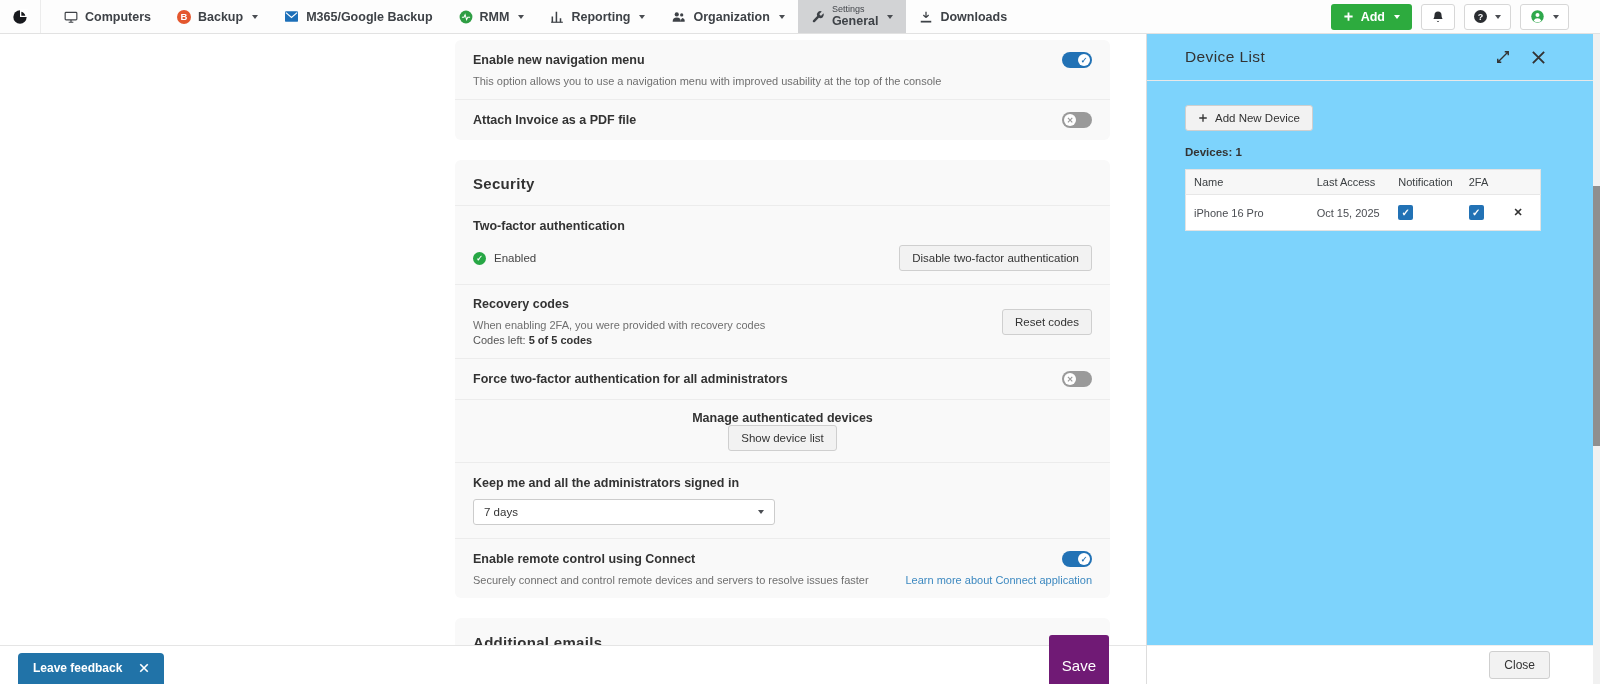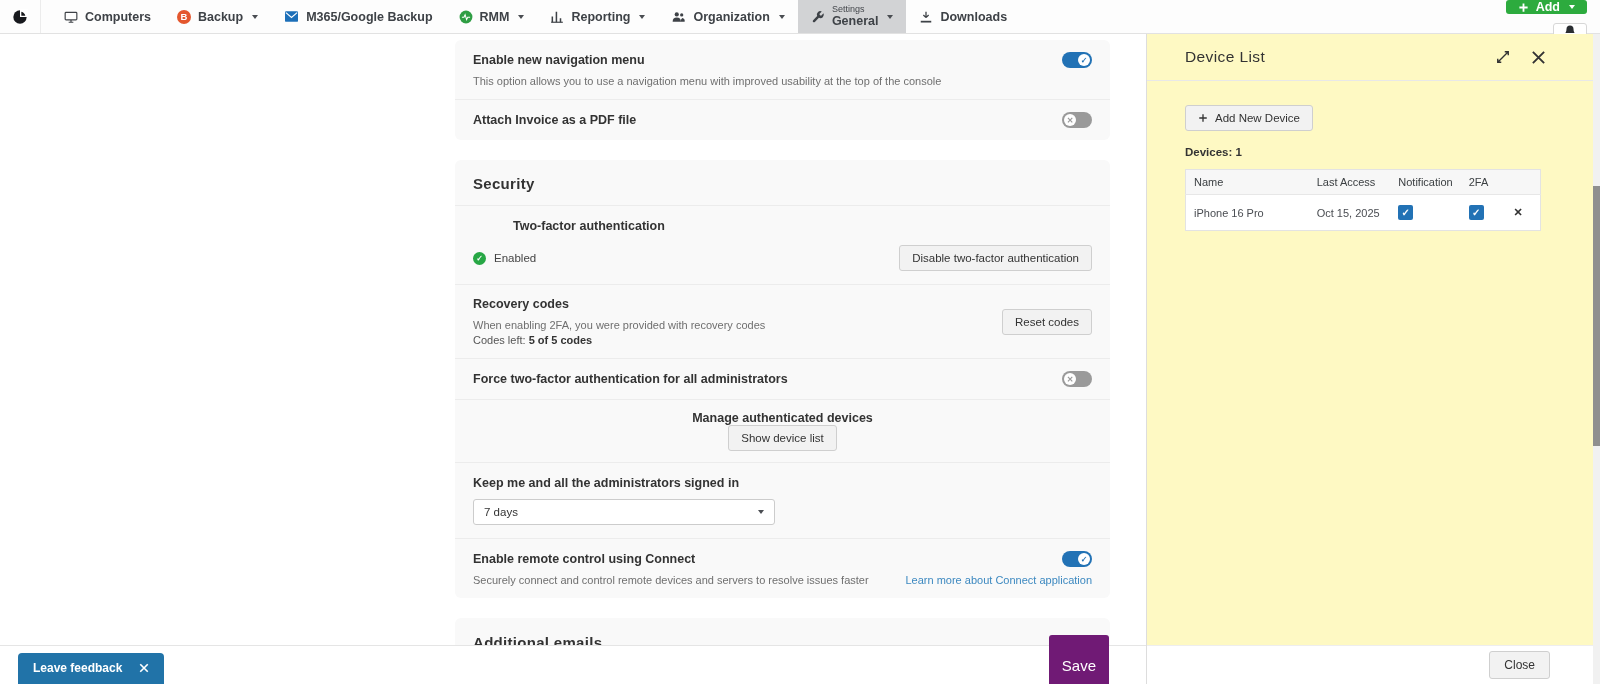--- a/index.html
+++ b/index.html
@@ -9,21 +9,21 @@
   
   .topnav { height:34px; background:#fdfdfd; border-bottom:1px solid #e2e2e2; display:flex; align-items:stretch; }
   .logo-box { width:41px; display:flex; align-items:center; justify-content:center; border-right:1px solid #ececec; }
   .nav-items { display:flex; align-items:stretch; margin-left:10px; }
   .nav-item { display:flex; align-items:center; gap:7px; padding:0 13px; font-size:12.5px; font-weight:700; color:#3e4247; cursor:pointer; white-space:nowrap; }
   .nav-item svg { flex:0 0 auto; }
   .nav-item.active { background:#d2d3d5;justify-content:center; }
   .nav-stack { display:flex; flex-direction:column; line-height:1.15; }
   .nav-stack .small { font-size:9px; font-weight:400; color:#44474c; }
   .caret { width:0; height:0; border-left:3.5px solid transparent; border-right:3.5px solid transparent; border-top:4px solid #4a4d52; margin-left:2px; }
-  .nav-right { margin-left:auto; display:flex; align-items:flex-end; gap:9px; padding-right:13px;flex-direction:column; }
+  .nav-right { margin-left:auto; display:flex; align-items:center; gap:9px; padding-right:31px; }
   .add-btn { background:#2dab3e; color:#fff; border:none; border-radius:3px; height:26px; padding:0 12px; font-size:12.5px; font-weight:700; display:flex; align-items:center; gap:7px; cursor:pointer; font-family:inherit; }
   .add-btn .caret { border-top-color:#fff; }
   .icon-btn { background:#fff; border:1px solid #d7d7d7; border-radius:3px; height:26px; padding:0 9px; display:flex; align-items:center; gap:6px; cursor:pointer; }
   .q-circle { width:13px; height:13px; border-radius:50%; background:#2a2d31; color:#fff; font-size:9px; font-weight:700; display:flex; align-items:center; justify-content:center; }
 
   
   .content { position:absolute; top:34px; left:0; right:0; bottom:0; display:flex; }
   .main-area { width:1147px; position:relative; border-right:1px solid #ddd; background:#fff; }
   .cards { position:absolute; left:455px; top:6px; width:655px; }
   .card { background:#f9f9f9; border-radius:6px; margin-bottom:20px; overflow:hidden; }
@@ -46,21 +46,21 @@
   .codes { font-size:11px; color:#555; margin-top:3px; }
   .codes b { color:#333; }
   .select { width:302px; height:26px; margin-top:9px; background:#fff; border:1px solid #ccc; border-radius:3px; padding:0 10px; font-size:11.5px; color:#333; display:flex; align-items:center; justify-content:space-between; cursor:pointer; }
   .link { font-size:11px; color:#3d89c0; cursor:pointer; text-decoration:none; }
 
   .main-footer { position:absolute; left:0; right:0; bottom:0; height:39px; background:#fff; border-top:1px solid #e5e5e5; display:flex; align-items:center; justify-content:flex-end; padding-right:37px; z-index:5; }
   .save-btn { background:#701a75; border:none; color:#fff; border-radius:3px; padding:22px 13px; font-size:15px; cursor:pointer; font-family:inherit; }
   .feedback { position:absolute; left:18px; bottom:0; background:#2173a8; color:#fff; border-radius:4px 4px 0 0; padding:8px 15px 9px; font-size:12px; font-weight:700; display:flex; align-items:center; gap:17px; z-index:6; cursor:pointer; }
 
   
-  .panel { flex:1; position:relative; background:#fef9c3; }
+  .panel { flex:1; position:relative; background:#7dd3fc; }
   .panel-header { height:47px; border-bottom:1px solid #e8e8e8; display:flex; align-items:center; padding:0 54px 0 38px; }
   .panel-title { font-size:15.5px; color:#333; letter-spacing:.4px; }
   .panel-icons { margin-left:auto; display:flex; align-items:center; gap:21px; }
   .panel-icons svg { cursor:pointer; }
   .panel-body { padding:24px 0 0 38px; }
   .add-device { display:inline-flex; align-items:center; gap:7px; }
   .devices-count { margin:15px 0 11px; font-size:11.5px; font-weight:700; color:#333; }
   table { border-collapse:collapse; width:356px; font-size:11px; background:#fff; border:1px solid #e3e3e3; }
   thead th { background:#f7f7f7; font-weight:400; color:#3c4043; text-align:left; padding:6px 8px; }
   tbody td { color:#4a4d52; padding:10px 8px; border-top:1px solid #e7e7e7; }
@@ -204,21 +204,21 @@
                 <span>✕</span>
               </span>
             </span>
         </div>
       </section>
 
       <section class="card">
         <div class="section-header">Security</div>
 
         <div class="row" style="padding:13px 18px;">
-          <div class="label" style="margin-bottom:12px;margin-left:40px;">Two-factor authentication</div>
+          <div class="label" style="margin-bottom:12px;">Two-factor authentication</div>
           <div class="flex">
             <span class="status-line">
               <span class="ok-circle">
                   <span>✓</span>
                 </span>
               <span>Enabled</span>
             </span>
             <button class="btn">Disable two-factor authentication</button>
           </div>
         </div>

